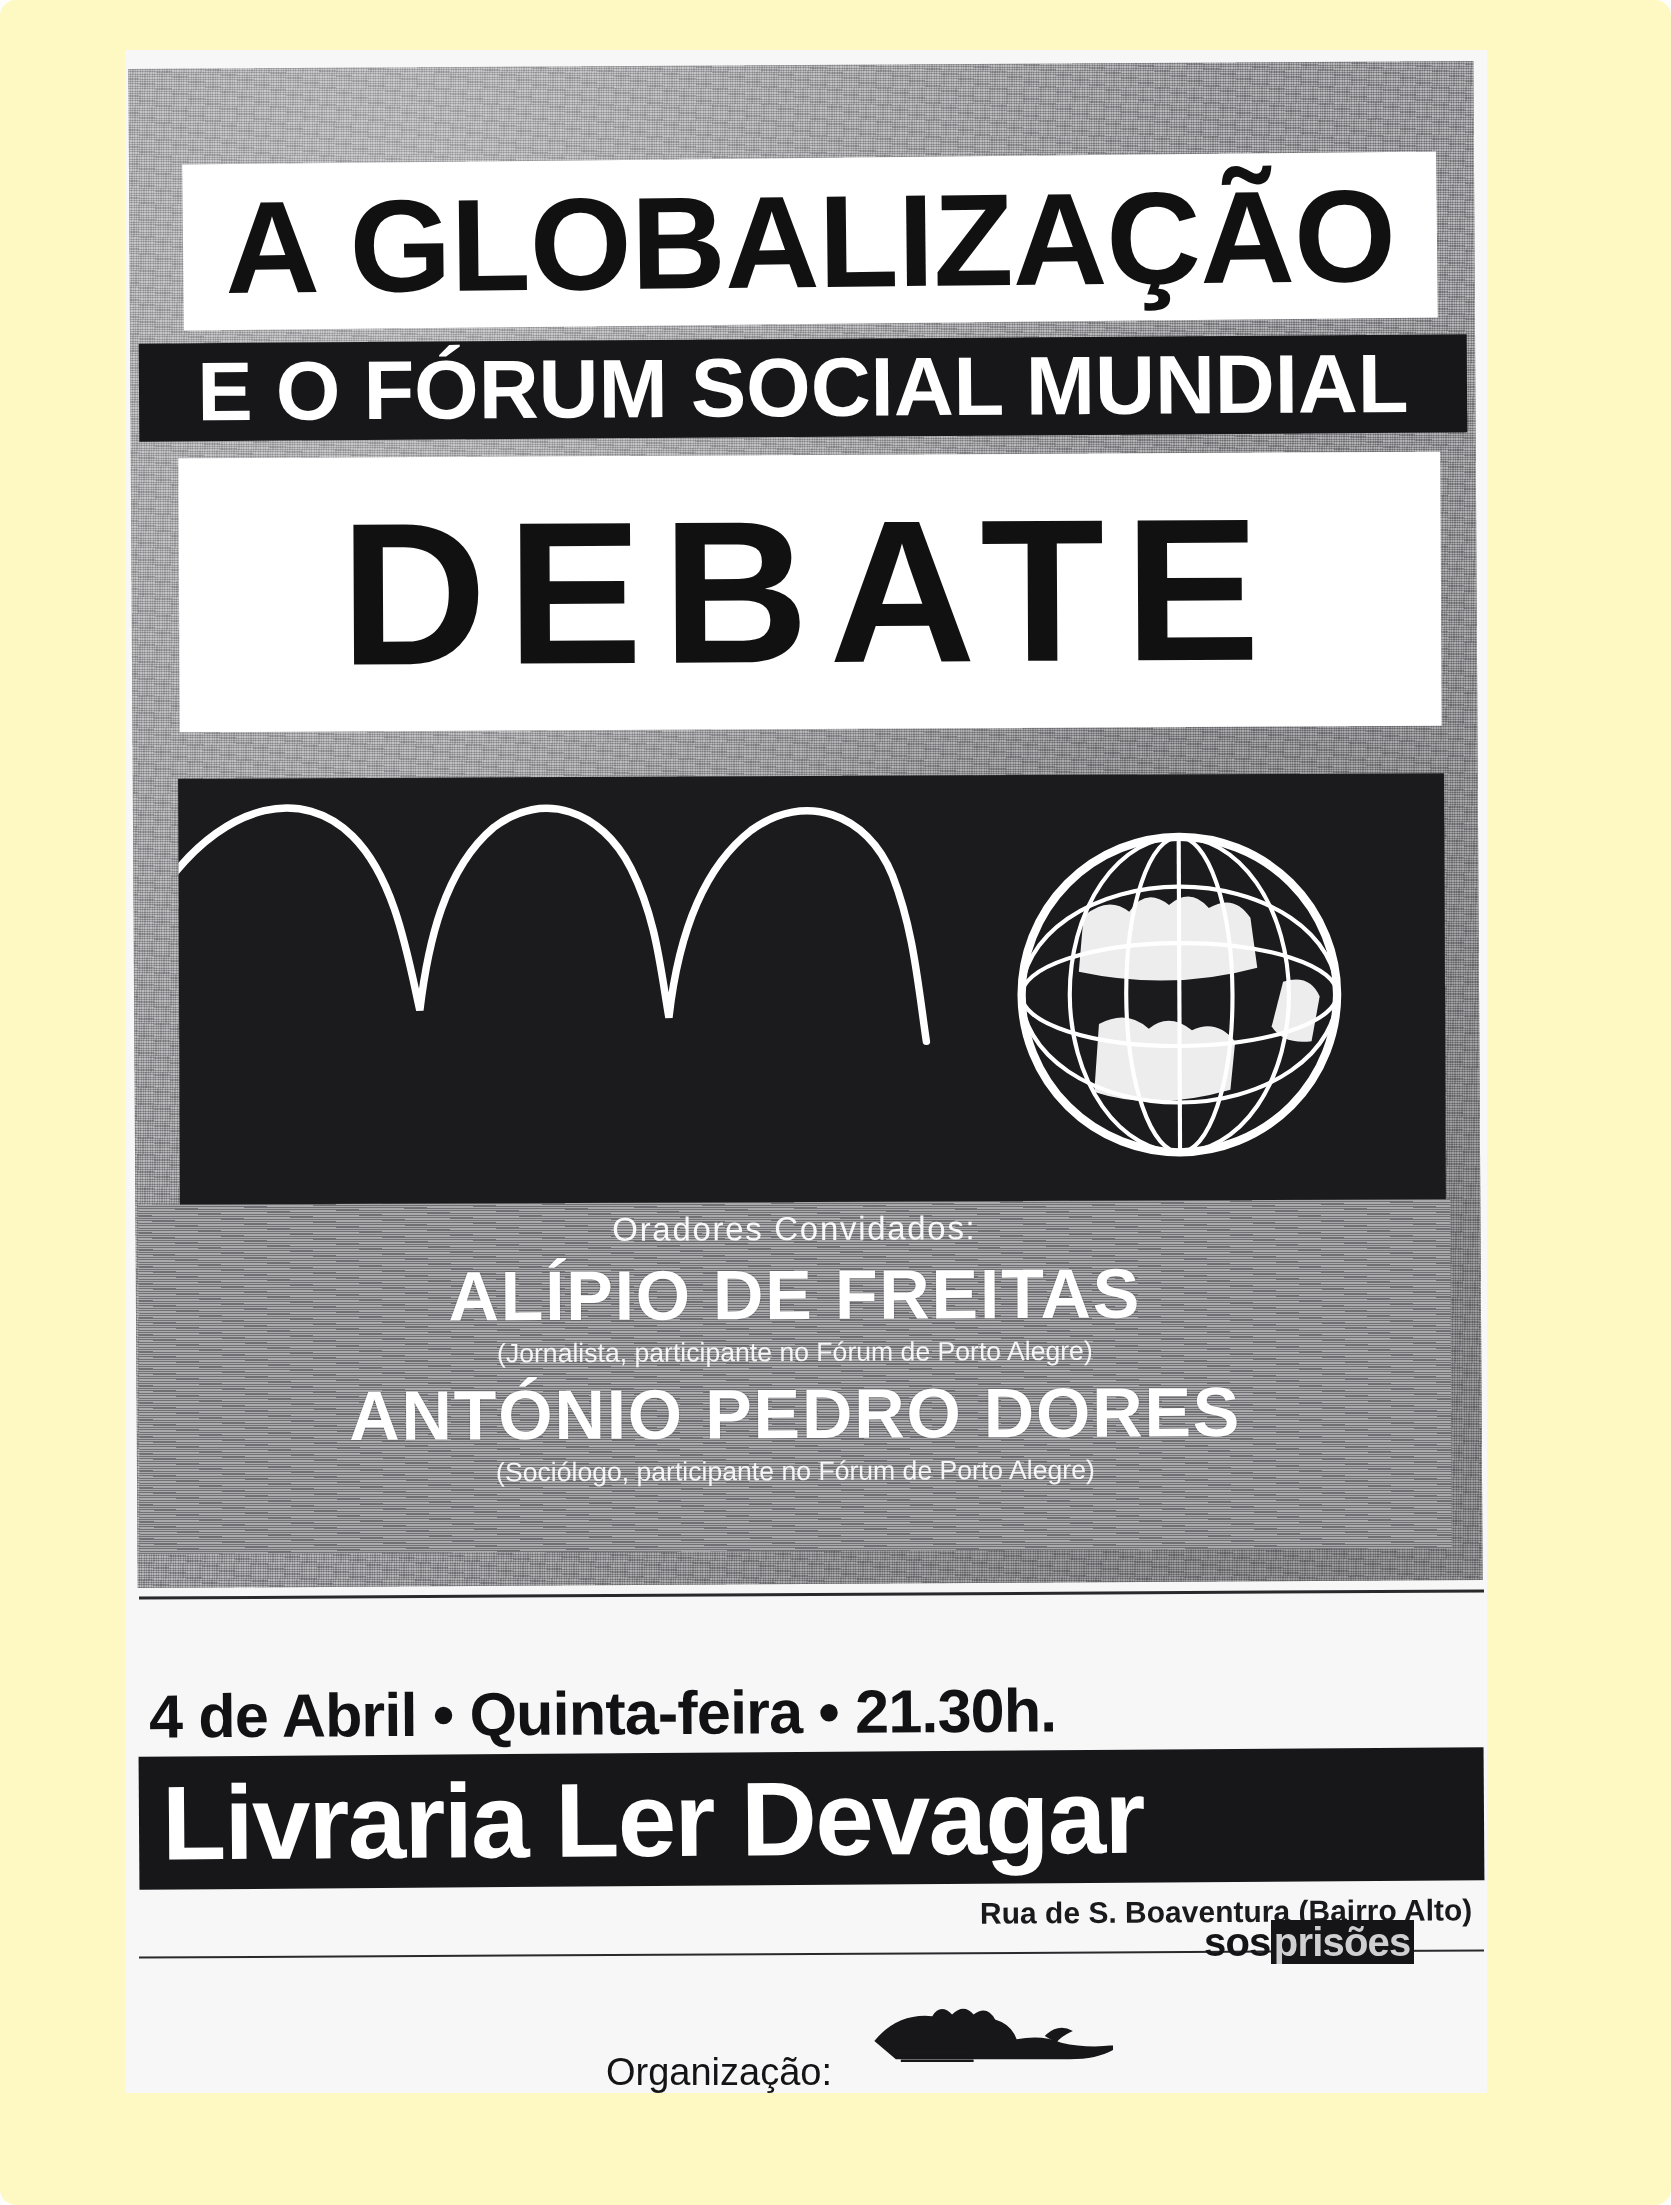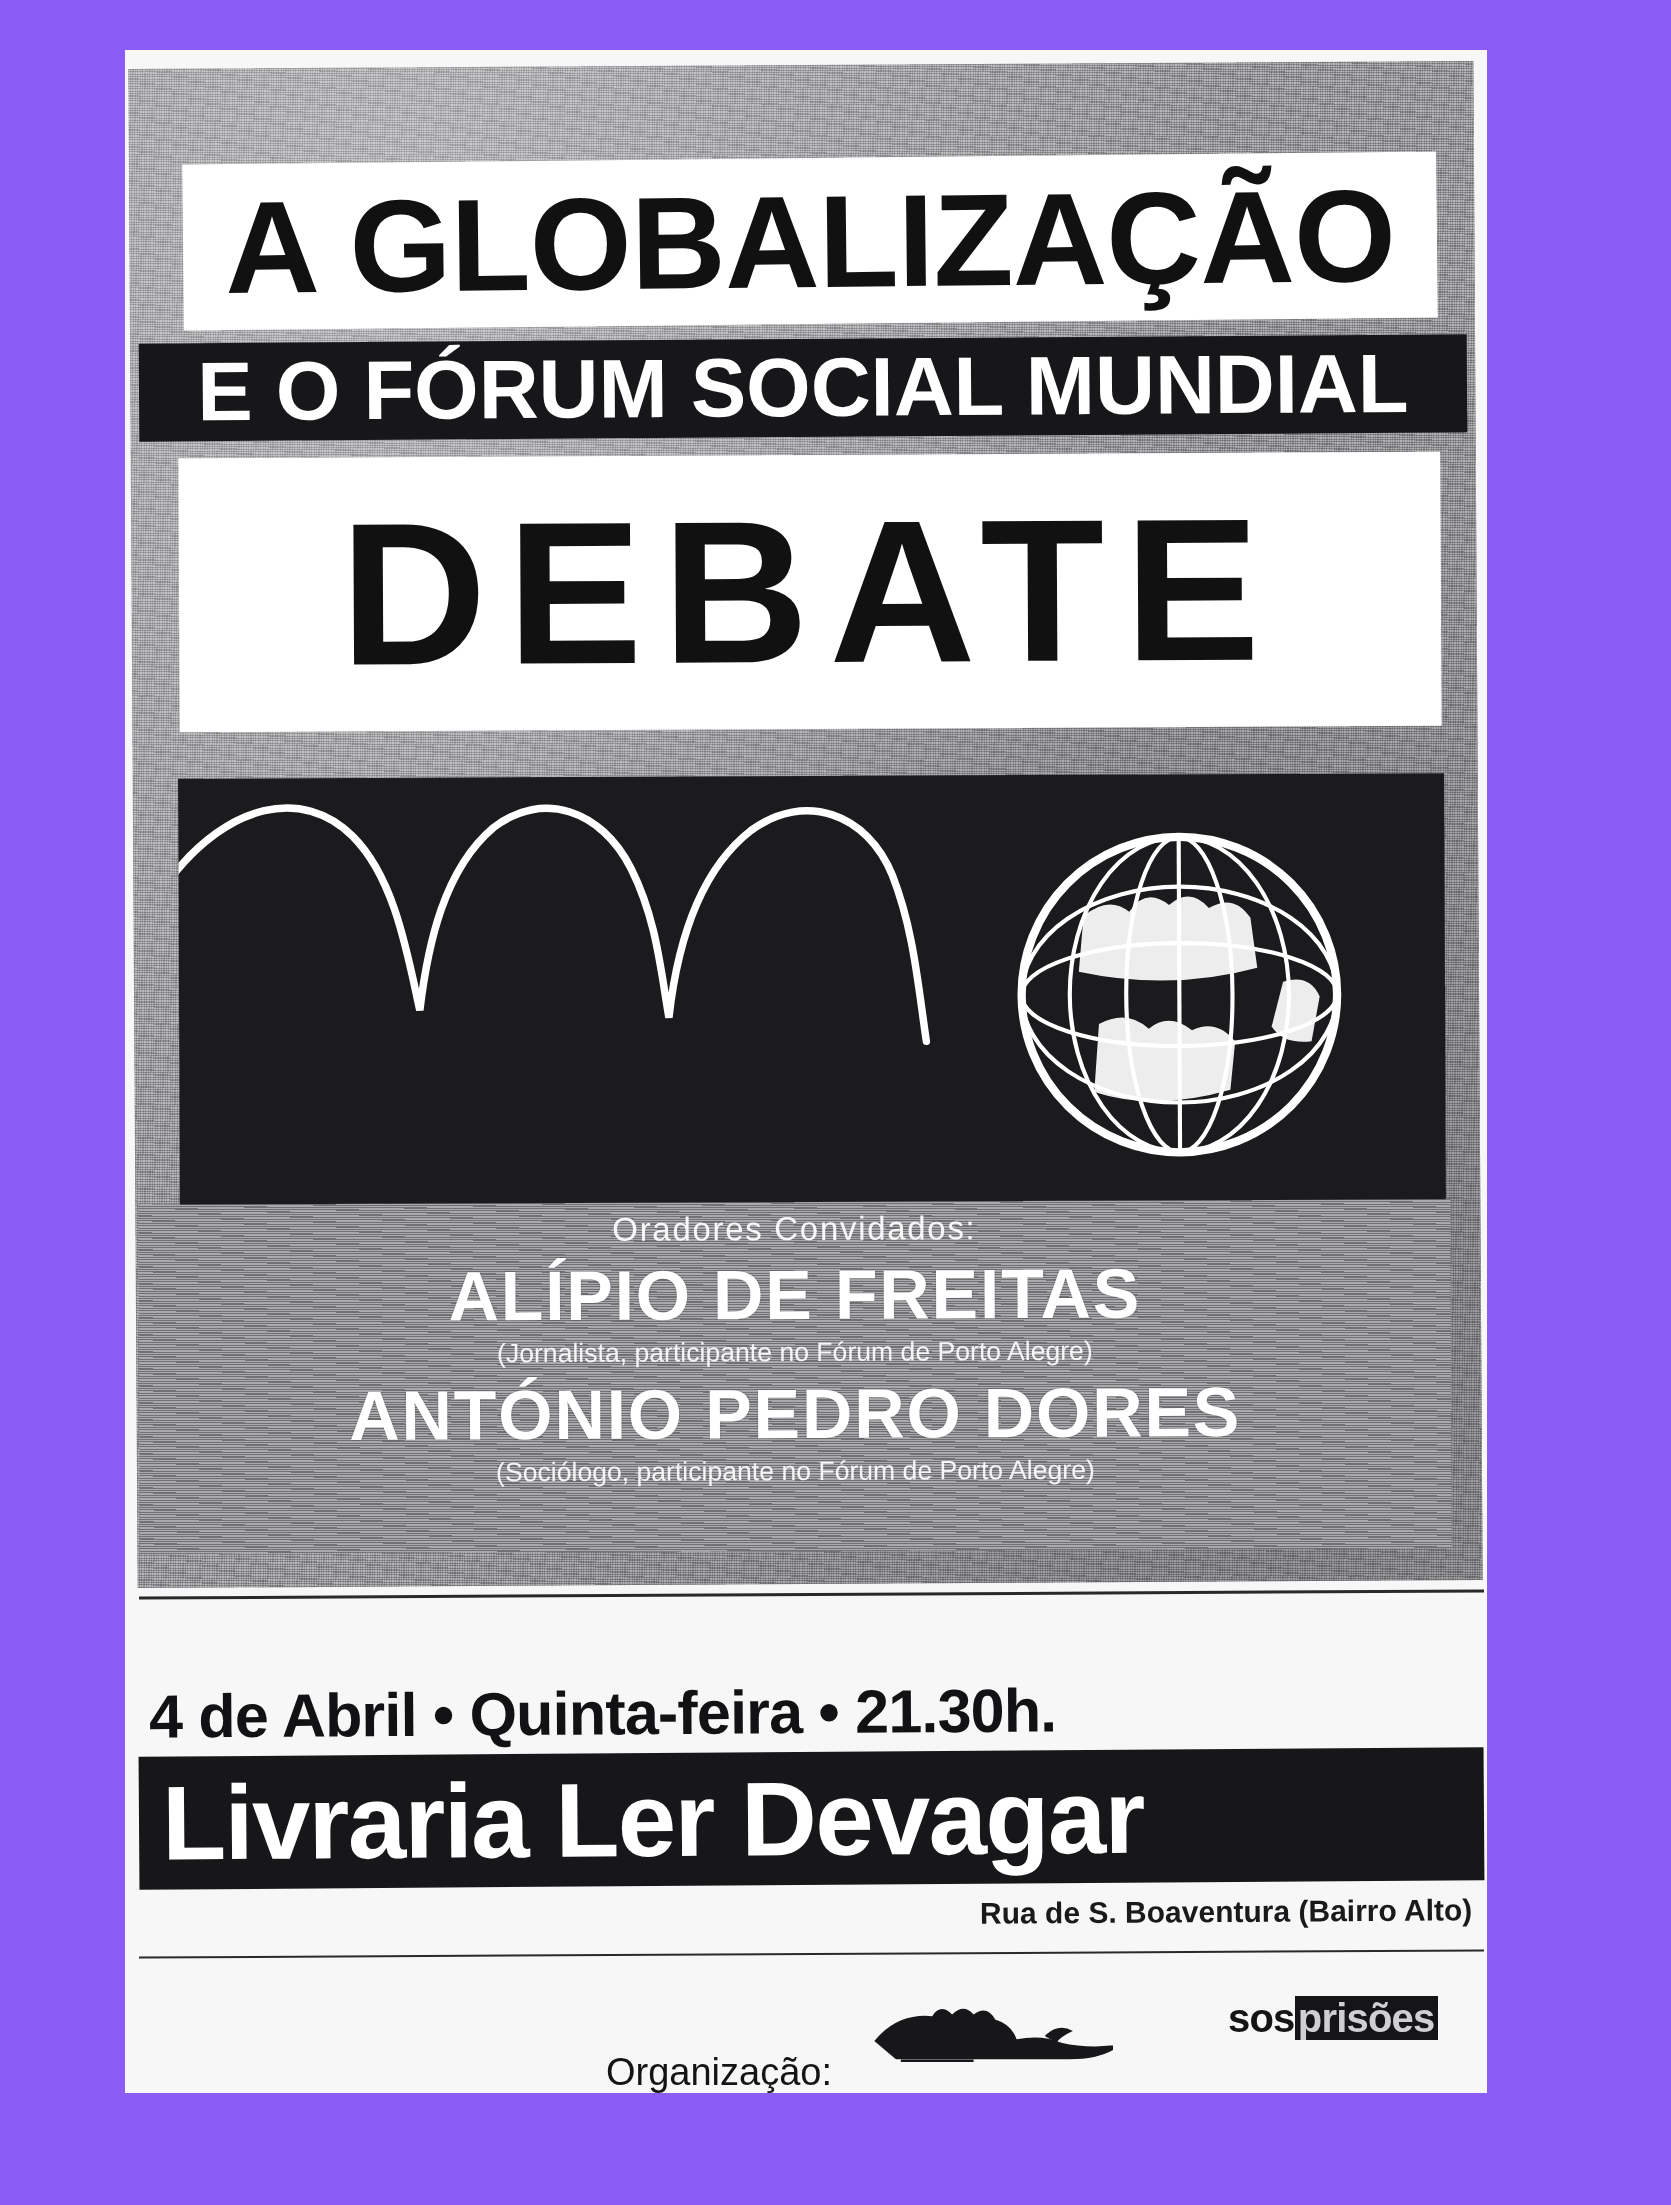--- a/index.html
+++ b/index.html
@@ -12,21 +12,22 @@
     height: 2205px;
     position: relative;
     font-family: "Liberation Sans", sans-serif;
     overflow: hidden;
   }
 
   
   #page {
     position: absolute;
     inset: 0;
-    background: #8b5cf6;
+    background: #fef9c3;
+    border-radius: 16px;
   }
 
   
   #sheet {
     position: absolute;
     left: 125px;
     top: 50px;
     width: 1362px;
     height: 2043px;
     background: #f7f7f7;
@@ -195,27 +196,26 @@
     font-size: 38px;
     color: #141416;
     white-space: nowrap;
   }
   #logo-hand {
     position: absolute;
     left: 864px; top: 1993px; width: 249px; height: 91px;
   }
   #logo-sos {
     position: absolute;
-    left: 1204px; top: 1996px;
+    left: 1204px; top: 1920px;
     font-size: 40px;
     font-weight: bold;
     color: #151518;
     white-space: nowrap;
     letter-spacing: -0.8px;
-    margin-left: 24px;
   }
   #logo-sos .blk {
     background: #151518;
     color: #cfcfd2;
     padding: 0 3.3px;
   }
 </style>
 </head>
 <body>
 

